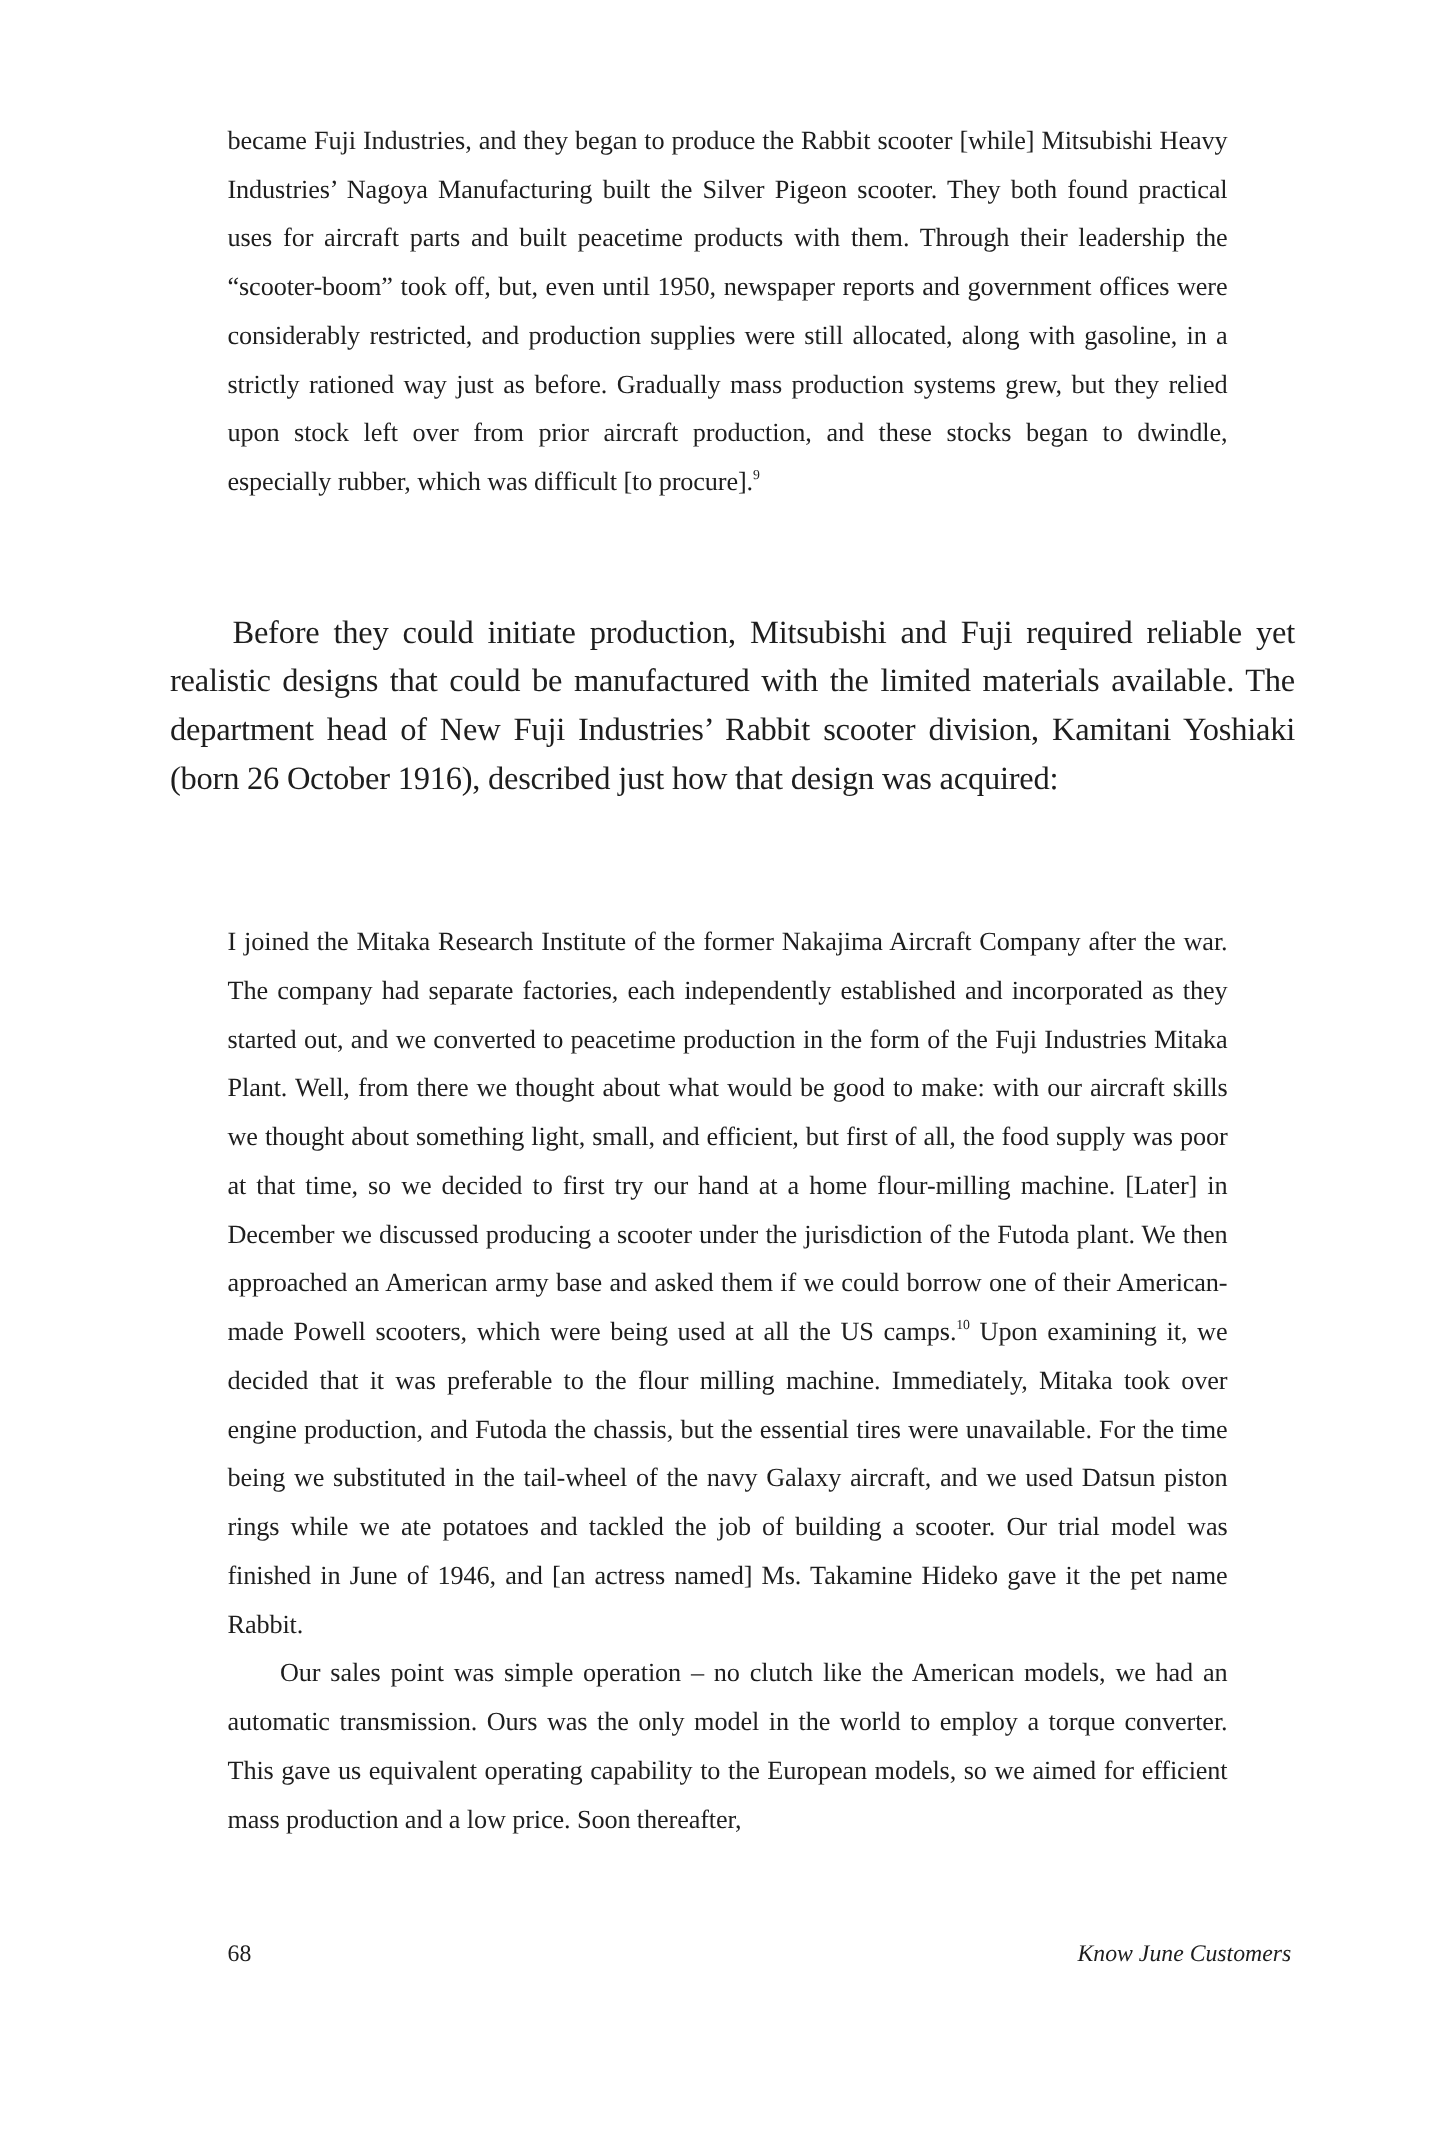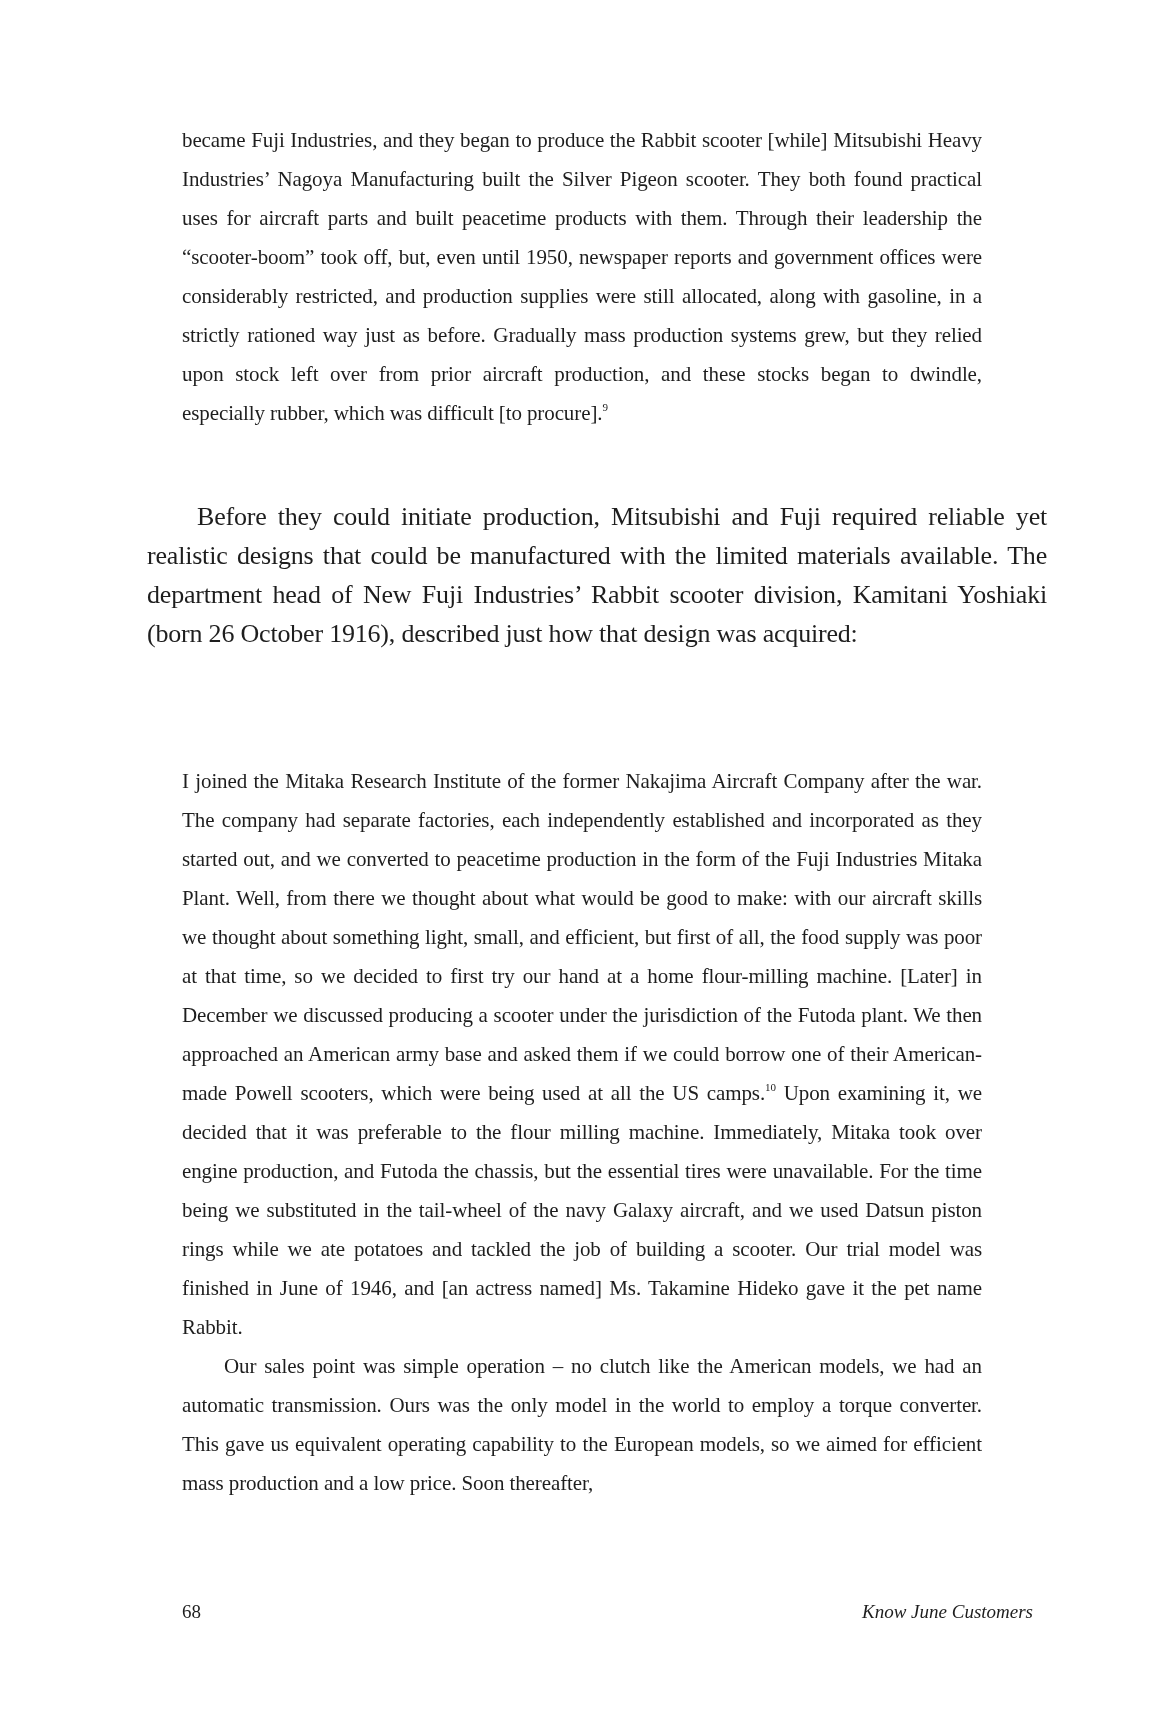--- a/index.html
+++ b/index.html
@@ -22,21 +22,20 @@
       height: 1722px;
     }
     .quote-block {
       position: absolute;
       left: 182px;
       width: 800px;
       font-size: 21px;
       line-height: 39px;
       text-align: justify;
       letter-spacing: -0.1px;
-      margin-top: 28px;
     }
     .quote-block p {
       margin: 0;
     }
     .quote-block p.indent {
       text-indent: 42px;
     }
     #quote-top {
       top: 93px;
     }
@@ -45,32 +44,32 @@
     }
     .body-para {
       position: absolute;
       left: 131px;
       top: 481px;
       width: 900px;
       font-size: 26px;
       line-height: 39px;
       text-align: justify;
       text-indent: 50px;
-      margin: 16px;
+      margin: 5px;
       letter-spacing: -0.2px;
     }
     sup {
       font-size: 11px;
       line-height: 0;
       vertical-align: 9px;
     }
     .footer {
       position: absolute;
       left: 182px;
-      top: 1600px;
+      top: 1552px;
       width: 851px;
       display: flex;
       justify-content: space-between;
       font-size: 19px;
       line-height: 24px;
     }
     .footer .running-title {
       font-style: italic;
     }
   </style>

